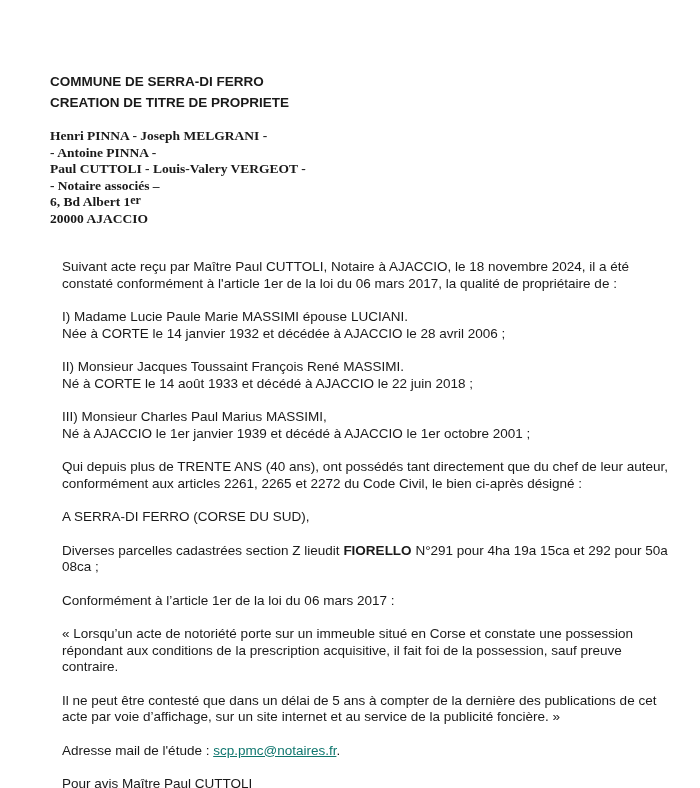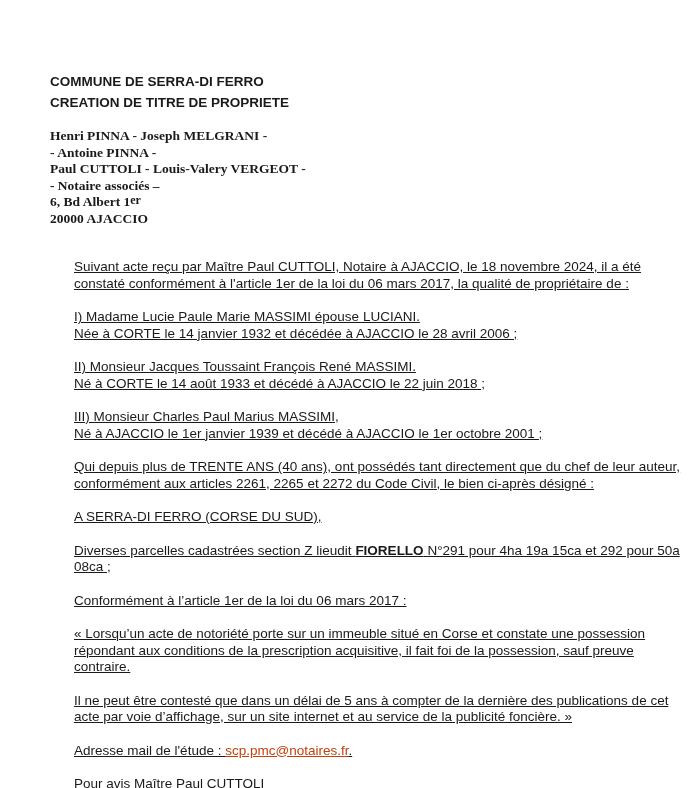--- a/index.html
+++ b/index.html
@@ -59,26 +59,25 @@
     }
     .body-text {
       position: absolute;
       left: 62px;
       top: 259px;
       width: 620px;
       font-size: 13.5px;
       line-height: 16.5px;
     }
     .para {
-      margin: 0 0 17px 12px;
-      text-decoration: underline;
+      margin: 0 0 17px 0;
     }
     .para div { white-space: nowrap; }
     .link {
-      color: #c2410c;
+      color: #0f766e;
       text-decoration: underline;
     }
     b { font-weight: bold; }
   </style>
 </head>
 <body>
 
 <div class="page">
 
   <div class="header">

